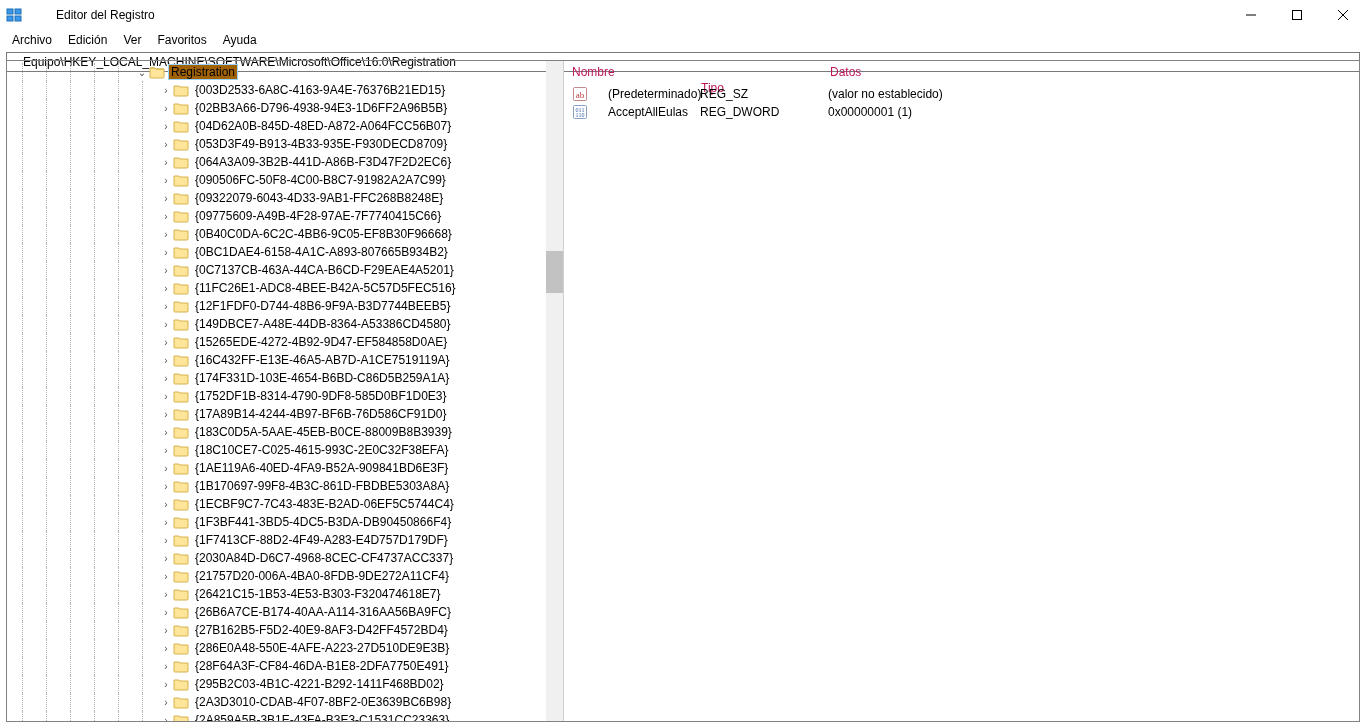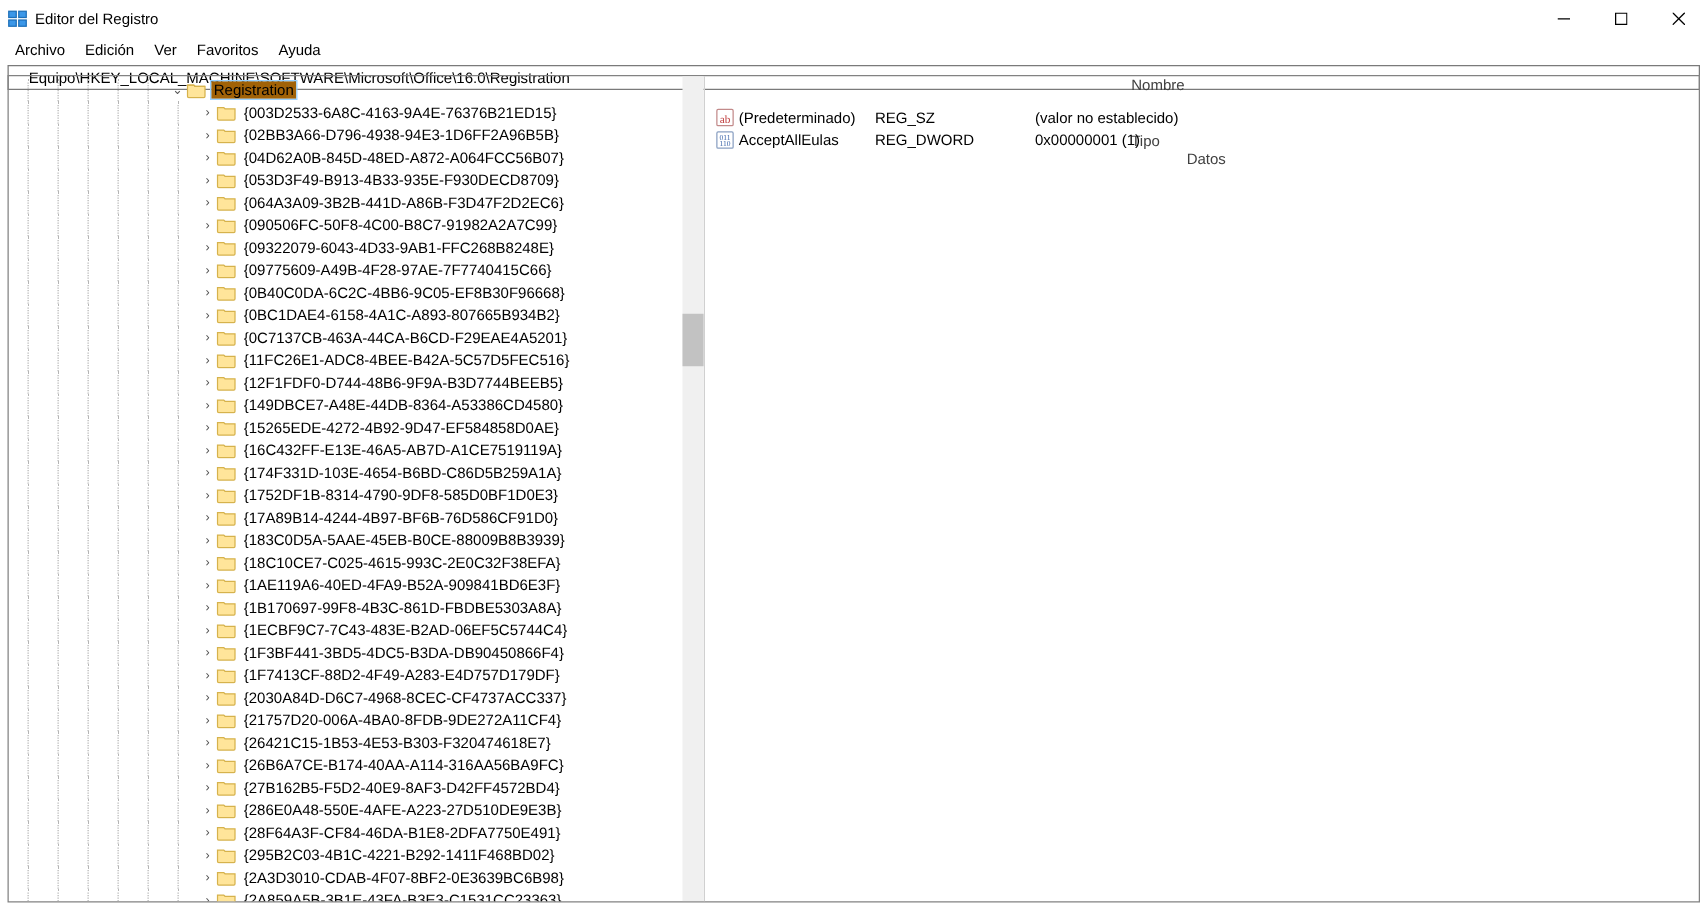--- a/index.html
+++ b/index.html
@@ -24,20 +24,21 @@
     width: 16px;
     height: 16px;
     margin-right: 6px;
     display: inline-flex;
     align-items: center;
     justify-content: center;
   }
   .title-text {
     flex: 0 0 auto;
     font-size: 12px;
+    margin-left: 28px;
   }
   .title-spacer { flex: 1 1 auto; }
   .win-controls {
     display: flex;
     height: 100%;
   }
   .win-btn {
     width: 46px;
     display: flex;
     align-items: center;
@@ -146,22 +147,21 @@
     height: 42px;
     background: #c2c2c2;
   }
 
   
   .list-header {
     height: 22px;
     display: flex;
     align-items: center;
     font-size: 12px;
-    color: #404040;
-    flex-direction: column;
+    color: #be185d;
   }
   .col {
     padding-left: 8px;
     border-right: 1px solid transparent;
     height: 100%;
     display: flex;
     align-items: center;
   }
   .col.name { width: 120px; }
   .col.type { width: 120px; margin-top: 31px; }
@@ -169,21 +169,21 @@
 
   .list-body {
     padding-top: 2px;
   }
   .list-row {
     height: 18px;
     display: flex;
     align-items: center;
   }
   .cell { padding-left: 8px; }
-  .cell.name { width: 120px; display:flex; align-items:center; gap:3px; }
+  .cell.name { width: 120px; display:flex; align-items:center; gap:20px; }
   .cell.type { width: 120px; }
   .cell.data { flex: 1 1 auto; }
   .val-icon {
     width: 16px; height: 16px;
     display: inline-flex; align-items:center; justify-content:center;
   }
 
   
   .guide {
     display:inline-block;

